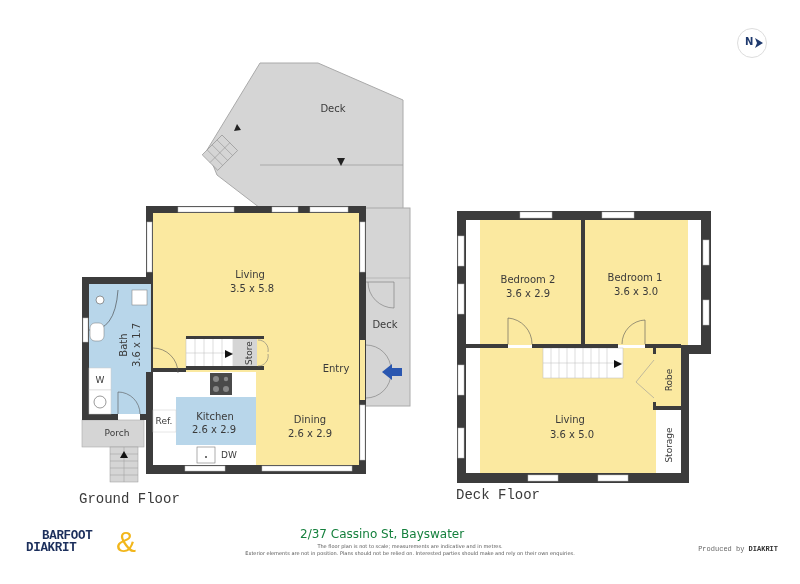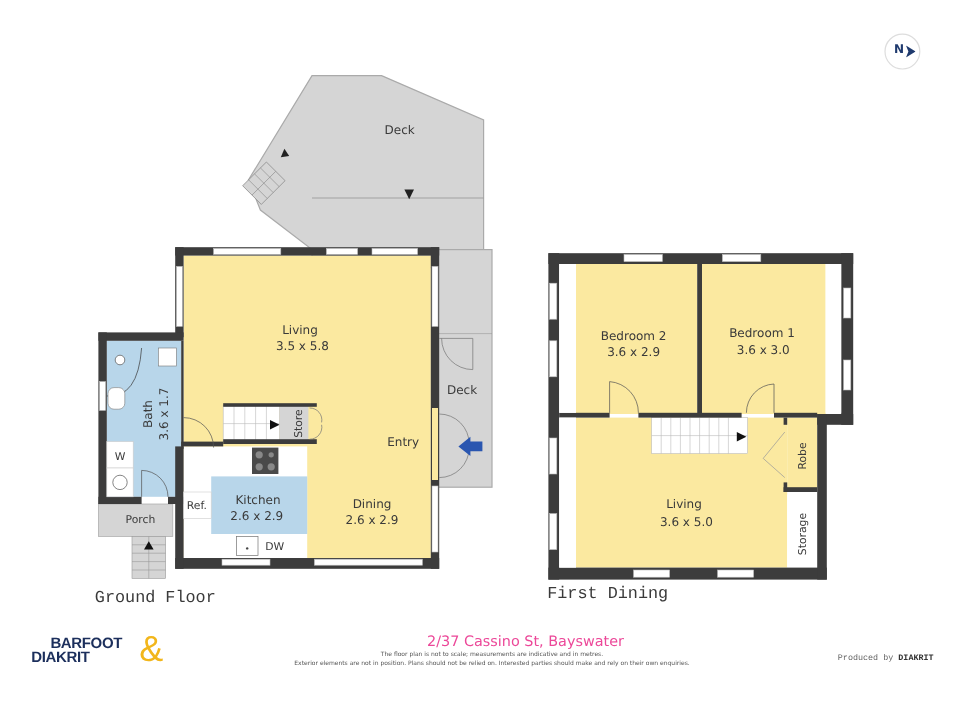--- a/index.html
+++ b/index.html
@@ -1,24 +1,24 @@
 <!DOCTYPE html>
 <html><head>
 <meta charset="utf-8">
 <style>
   html, body { margin: 0; padding: 0; background: #ffffff; }
   body { width: 800px; height: 584px; position: relative; overflow: hidden; font-family: "DejaVu Sans", sans-serif; }
   svg.plan { position: absolute; left: 0; top: 0; width: 800px; height: 584px; }
   .room-label { font-family: "DejaVu Sans", sans-serif; font-size: 10px; fill: #3a3a3a; text-anchor: middle; }
   .small-label { font-family: "DejaVu Sans", sans-serif; font-size: 9px; fill: #3a3a3a; text-anchor: middle; }
   .floor-title { position: absolute; font-family: Liberation Mono, monospace; font-size: 14px; color: #3a3a3a; }
-  .address { position: absolute; left: 300px; top: 527px; width: 220px; text-align: right; font-family: "DejaVu Sans", sans-serif; font-size: 12px; color: #ec4899; }
+  .address { position: absolute; left: 300px; top: 527px; width: 220px; text-align: left; font-family: "DejaVu Sans", sans-serif; font-size: 12px; color: #15803d; }
   .disclaimer { position: absolute; font-family: "DejaVu Sans", sans-serif; font-size: 5px; color: #555; text-align: center; white-space: nowrap; }
   .logo { position: absolute; left: 26px; top: 529px; width: 120px; height: 30px; }
-  .logo .l1, .logo .l2 { position: absolute; font-family: Liberation Sans, sans-serif; font-weight: bold; color: #1c2f5c; letter-spacing: -0.3px; }
+  .logo .l1, .logo .l2 { position: absolute; font-family: Liberation Mono, monospace; font-weight: bold; color: #1c2f5c; letter-spacing: -0.3px; }
   .logo .l1 { left: 16px; top: 0px; font-size: 12.5px; }
   .logo .l2 { left: 0px; top: 12px; font-size: 12.5px; }
   .logo .amp { position: absolute; left: 90px; top: -2px; font-family: "Liberation Sans", sans-serif; font-size: 30px; color: #f2b61b; line-height: 30px; }
   .produced { position: absolute; right: 22px; top: 545px; font-family: Liberation Mono, monospace; font-size: 7px; color: #666; margin-left: 34px; }
   .produced b { color: #333; }
   .north { position: absolute; left: 737px; top: 28px; width: 28px; height: 28px; border: 1px solid #ddd; border-radius: 50%; }
   .north .n { position: absolute; left: 7px; top: 7px; font-family: "DejaVu Sans", sans-serif; font-weight: bold; font-size: 10px; color: #1f3a6e; }
 </style>
 </head>
 <body>
@@ -220,21 +220,21 @@
 </svg>
 
 <div class="north">
   <span class="n">N</span>
   <svg style="position:absolute;left:17px;top:9px" width="8" height="10" viewBox="0 0 8 10">
     <polygon points="0,0 8,5 0,10 2,5" fill="#1f3a6e"></polygon>
   </svg>
 </div>
 
 <div class="floor-title" style="left:79px;top:491px;">Ground Floor</div>
-<div class="floor-title" style="left:456px;top:487px;">First Dining</div>
+<div class="floor-title" style="left:456px;top:487px;">Deck Floor</div>
 
 <div class="logo">
   <span class="l1">BARFOOT</span>
   <span class="l2">DIAKRIT</span>
   <span class="amp">&amp;</span>
 </div>
 
 <div class="address">2/37 Cassino St, Bayswater</div>
 <div class="disclaimer" style="left:300px;top:543px;width:220px;">The floor plan is not to scale; measurements are indicative and in metres.</div>
 <div class="disclaimer" style="left:230px;top:550px;width:360px;">Exterior elements are not in position. Plans should not be relied on. Interested parties should make and rely on their own enquiries.</div>

